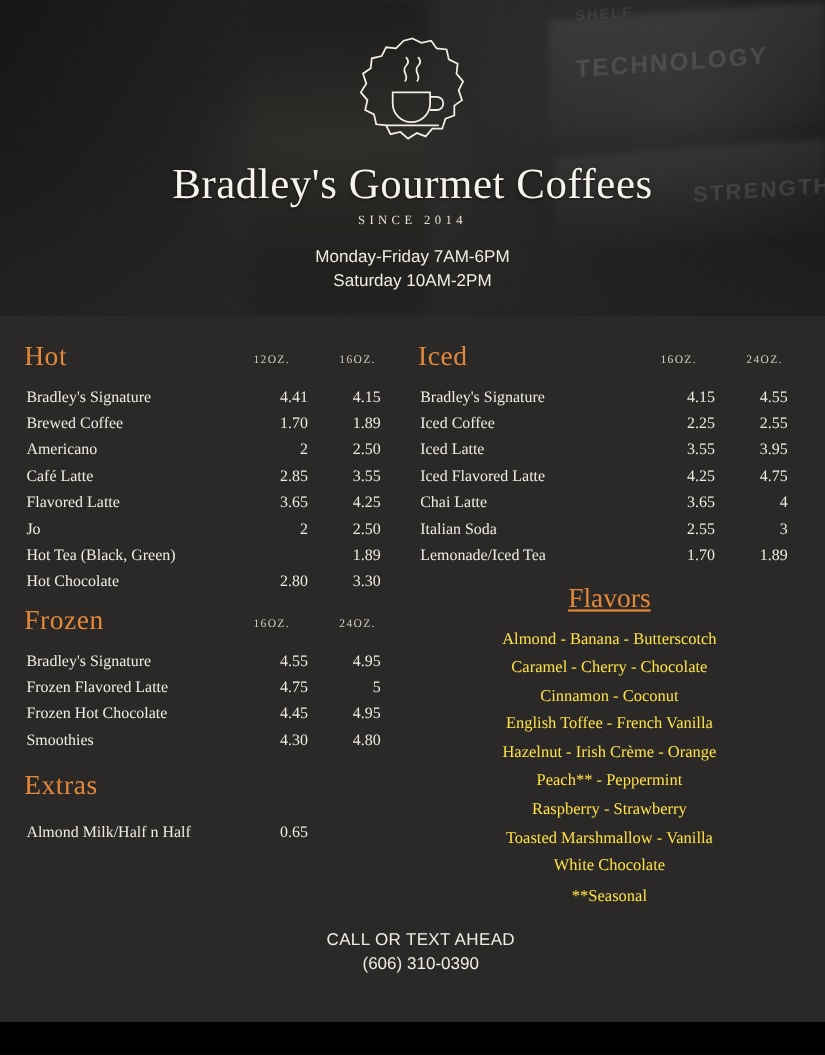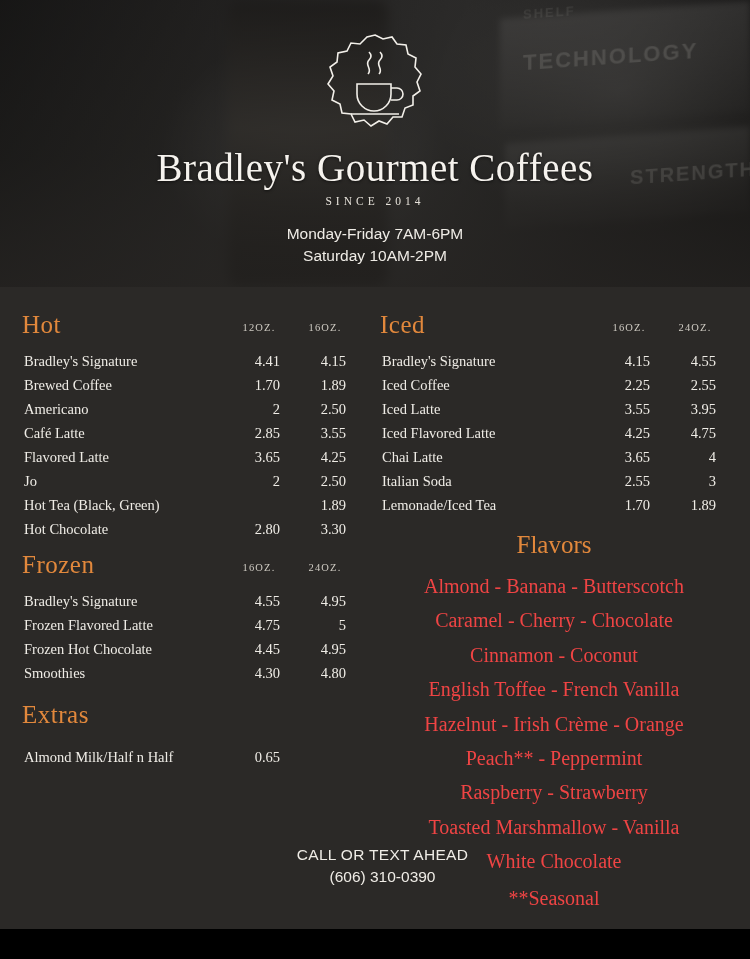--- a/index.html
+++ b/index.html
@@ -131,21 +131,21 @@
   }
   .sec-title {
     font-size: 25px;
     color: #e2883c;
     letter-spacing: 0.5px;
     flex: 0 0 auto;
   }
   .size-heads {
     margin-left: auto;
     display: flex;
-    gap: 0;
+    gap: 12px;
     align-items: center;
     padding-bottom: 6px;
   }
   .size-heads span {
     width: 66px;
     text-align: center;
     font-size: 10.5px;
     letter-spacing: 1.2px;
     color: #cfcbc3;
   }
@@ -167,25 +167,26 @@
     padding-right: 12px;
     white-space: nowrap;
   }
 
   .flavors-wrap { margin-top: 2px; text-align: center; }
   .flav-title {
     font-size: 25px;
     color: #e2883c;
     text-align: center;
     margin: 14px 0 10px;
+    text-decoration: underline;
   }
   .flav-line {
-    font-size: 20px;
+    font-size: 15px;
     line-height: 1.72;
-    color: #ef4444;
+    color: #fde047;
   }
   .flav-line.seasonal { margin-top: 2px; }
 
   .footer {
     position: absolute;
     left: 15px; right: 0;
     top: 846px;
     text-align: center;
     font-family: "Liberation Sans", sans-serif;
     color: #efece6;

